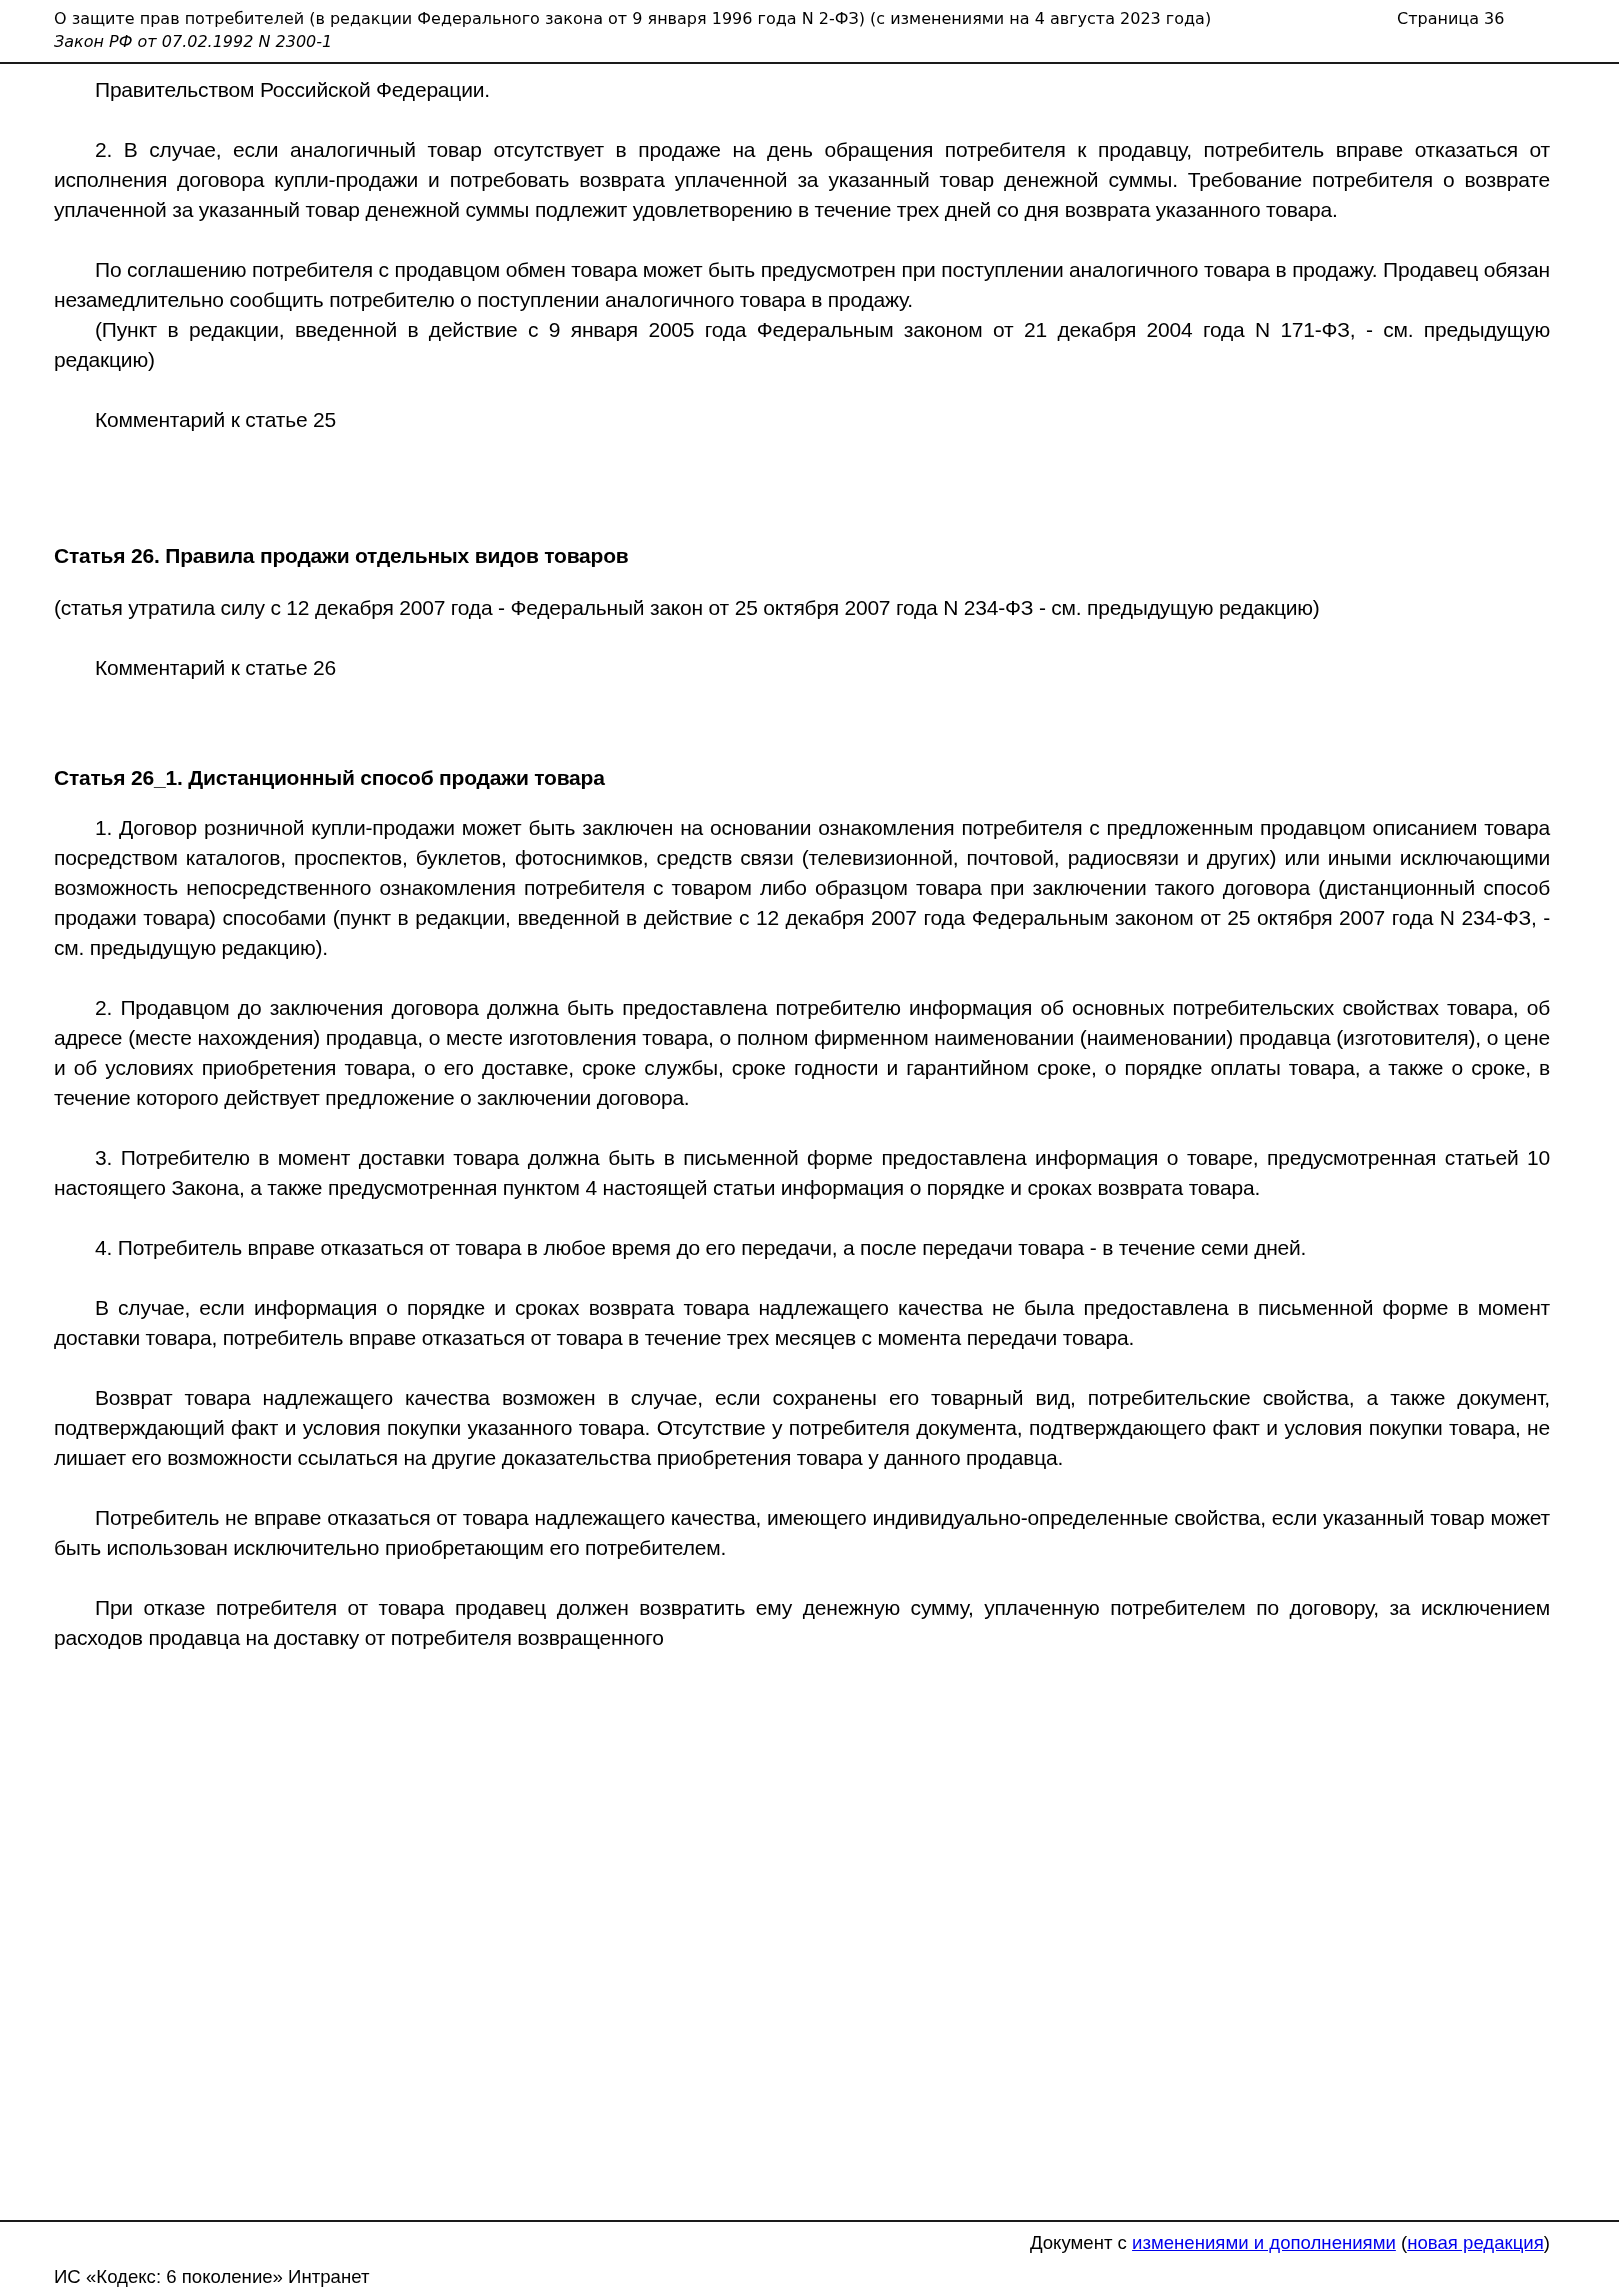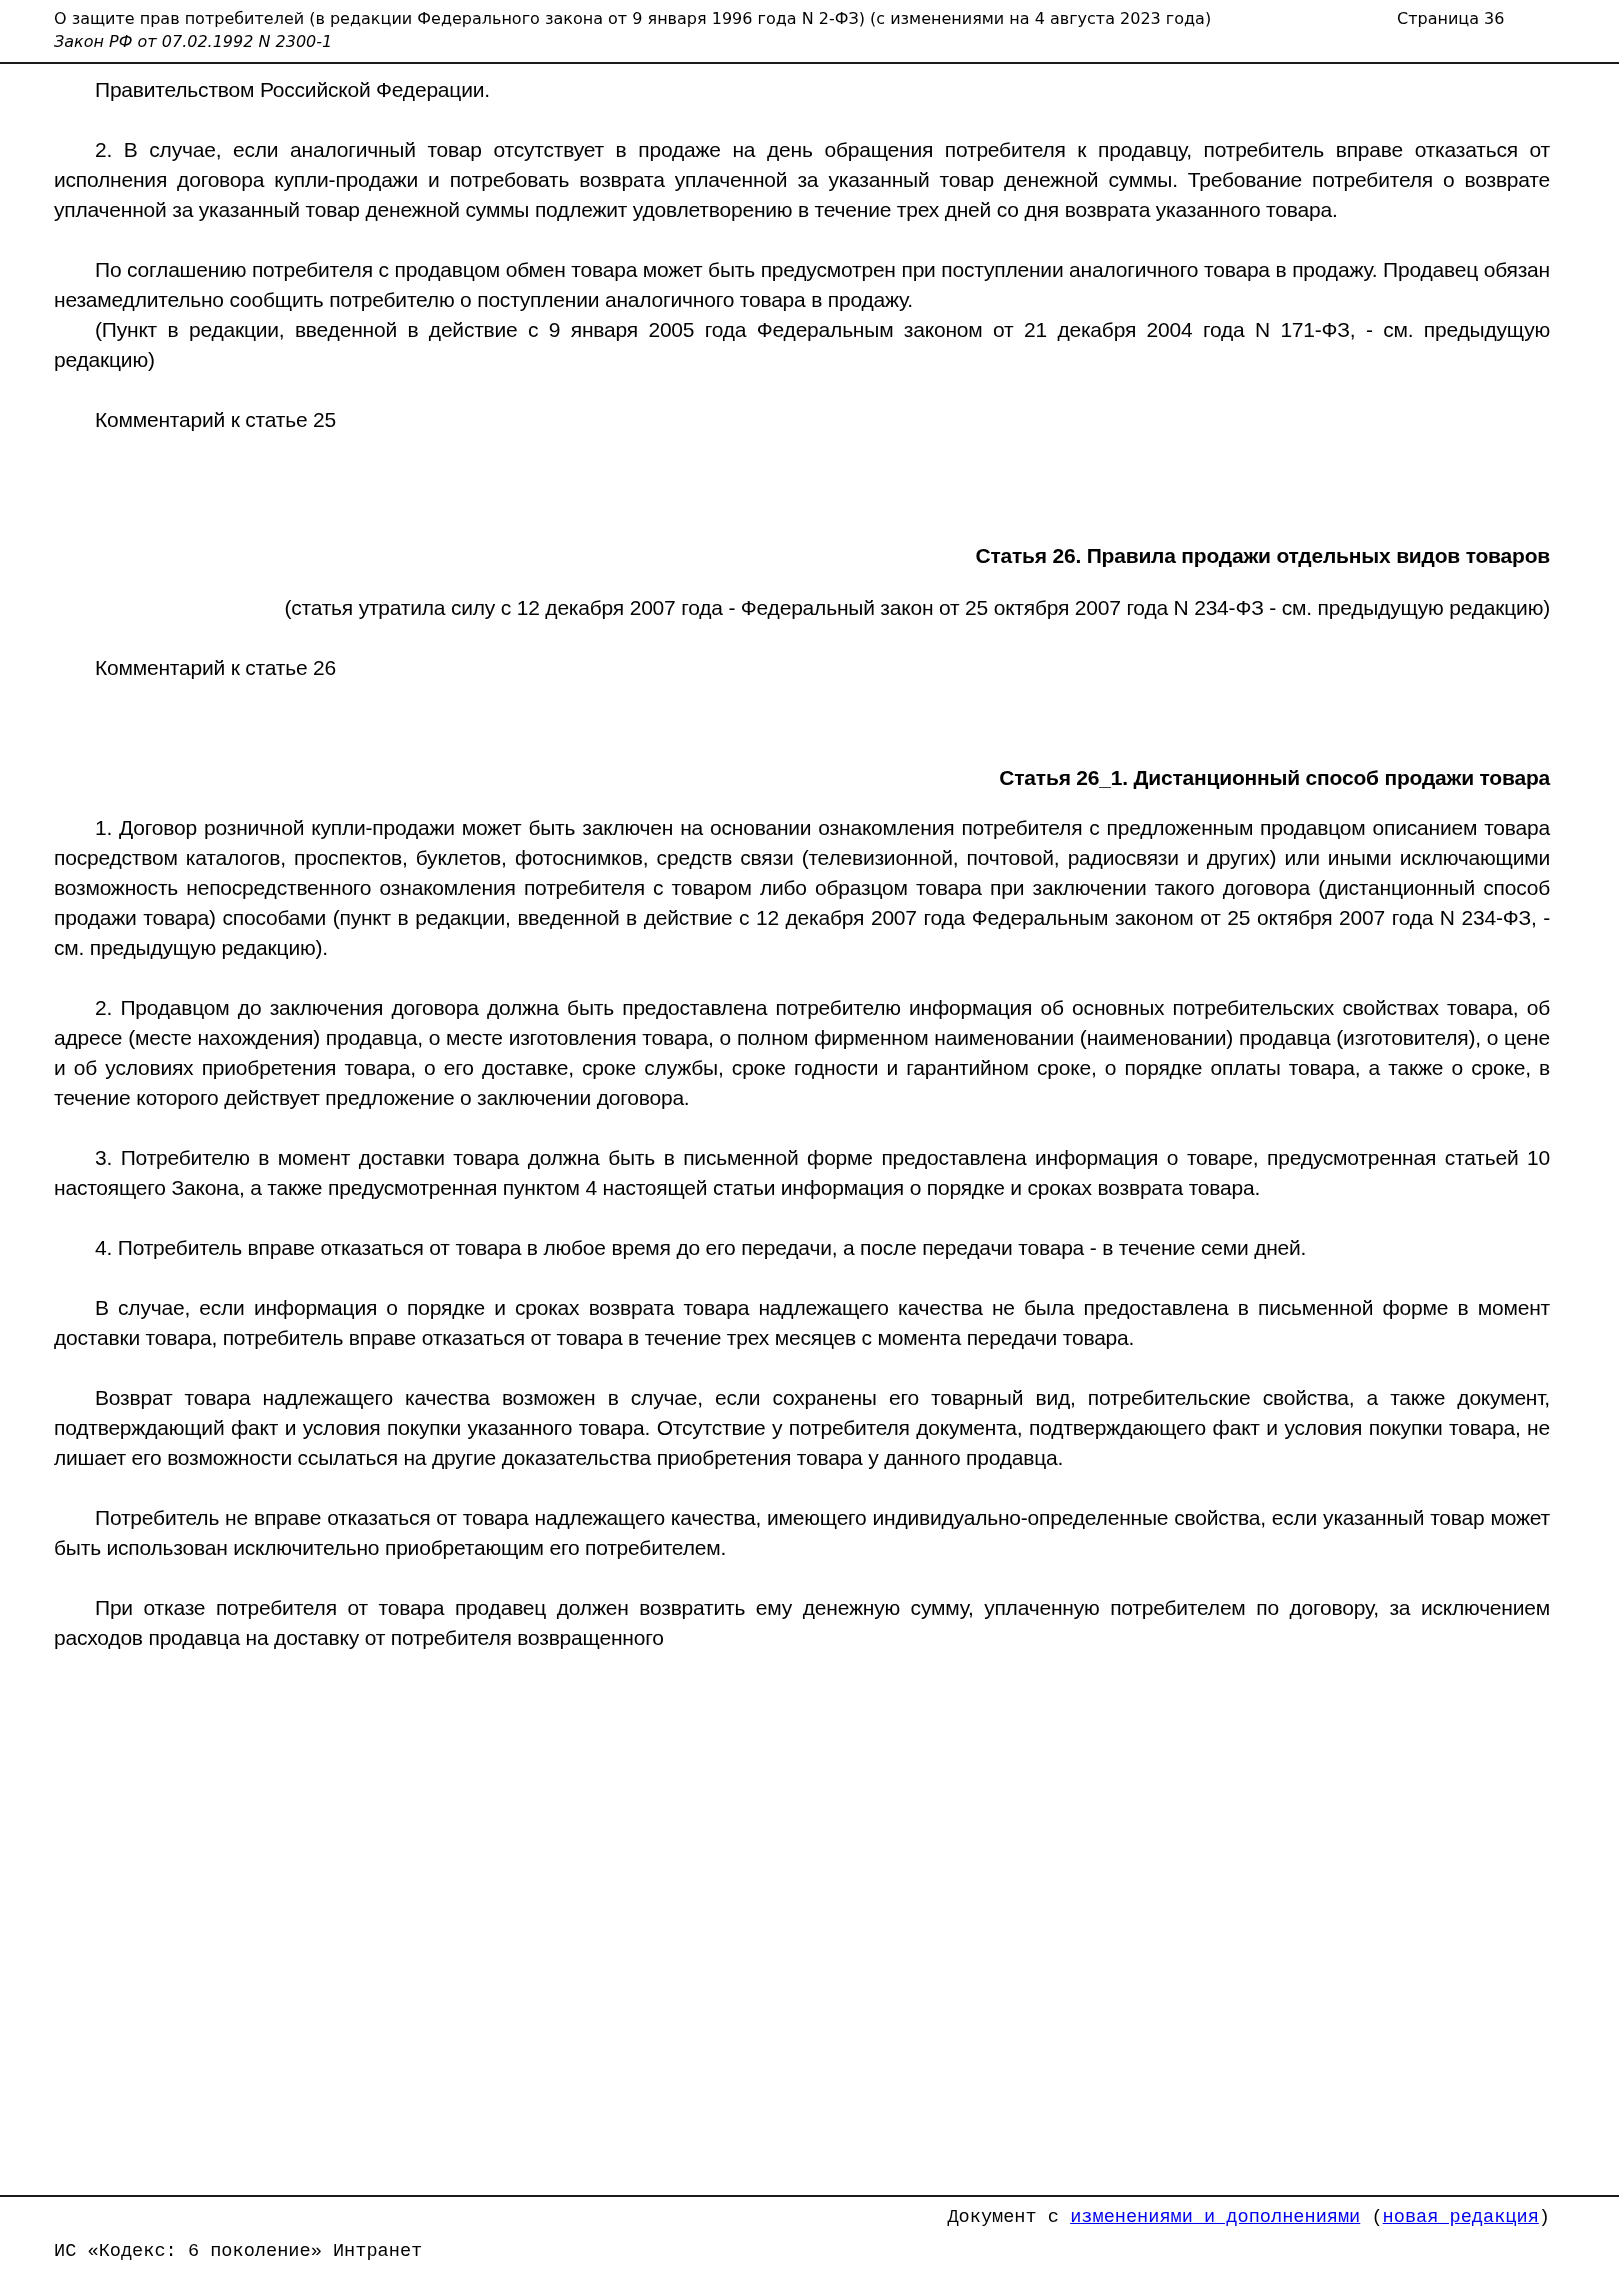--- a/index.html
+++ b/index.html
@@ -38,32 +38,32 @@
     font-size: 21px;
     line-height: 30px;
     letter-spacing: -0.2px;
   }
   .para {
     margin: 0;
     text-align: justify;
     text-indent: 41px;
   }
   .gap { margin-top: 30px; }
-  .center { text-align: right; text-indent: 0; }
+  .center { text-align: left; text-indent: 0; }
   .bold { font-weight: bold; }
   .h26  { margin-top: 106px; margin-bottom: 21.6px; }
   .h261 { margin-top: 80px;  margin-bottom: 19.6px; }
 
   
   .doc-footer {
     position: absolute;
     left: 0; right: 0; bottom: 0;
     background: #ffffff;
-    padding-bottom: 28px;
-    font-family: Liberation Mono, monospace;
+    padding-bottom: 3px;
+    font-family: Liberation Sans, sans-serif;
   }
   .footer-rule {
     height: 0;
     border: none;
     border-top: 2.9px solid #1a1a1a;
     margin: 0 0 7.8px 0;
     width: 100%;
   }
   .footer-right {
     text-align: right;

